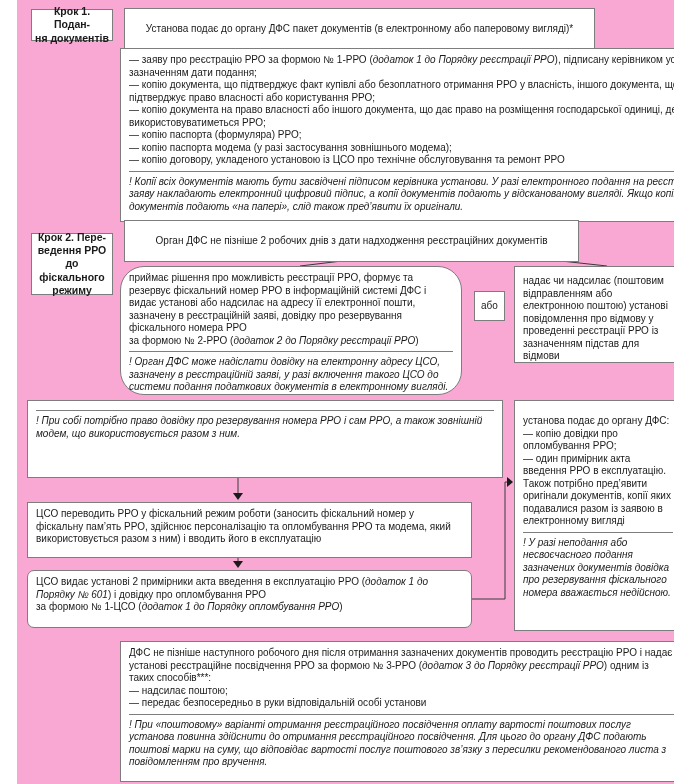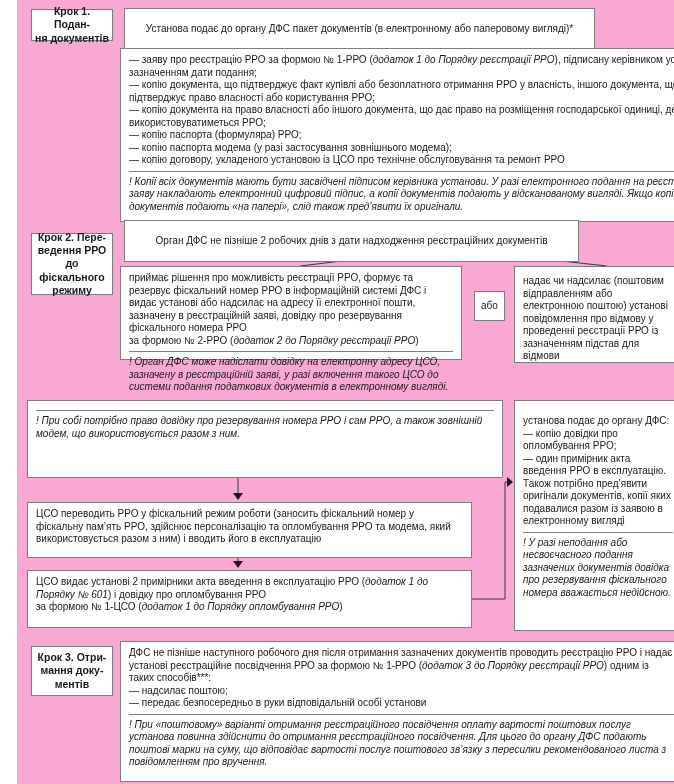--- a/index.html
+++ b/index.html
@@ -77,21 +77,21 @@
     <span class="pre">Крок 2. Пере-
 ведення РРО
 до фіскального
 режиму</span>
   </div>
 
   <div class="box header-box" style="left:107px;top:220px;width:455px;height:16px;">
     <span>Орган ДФС не пізніше 2 робочих днів з дати надходження реєстраційних документів</span>
   </div>
 
-  <div class="box" style="left:103px;top:266px;width:342px;height:94px;">
+  <div class="box" style="left:103px;top:266px;width:342px;height:129px;border-radius:24px;">
     <div class="rich"><span>приймає рішення про можливість реєстрації РРО, формує та резервує фіскальний номер РРО в інформаційній системі ДФС і видає установі або надсилає на адресу її електронної пошти, зазначену в реєстраційній заяві, довідку про резервування фіскального номера РРО
 за формою № 2-РРО (</span><span style="font-style: italic;">додаток 2 до Порядку реєстрації РРО</span><span>)</span></div>
     <div class="divider"></div>
     <div class="rich"><span style="font-style: italic;">! Орган ДФС може надіслати довідку на електронну адресу ЦСО, зазначену в реєстраційній заяві, у разі включення такого ЦСО до системи подання податкових документів в електронному вигляді.</span></div>
   </div>
 
   <div class="box or-box" style="left:457px;top:291px;width:31px;height:30px;">
     <span>або</span>
   </div>
 
@@ -101,41 +101,36 @@
 
   <div class="box" style="left:10px;top:400px;width:476px;height:78px;">
     <div class="divider"></div>
     <div class="rich"><span style="font-style: italic;">! При собі потрібно право довідку про резервування номера РРО і сам РРО, а також зовнішній модем, що використовується разом з ним.</span></div>
   </div>
 
   <div class="box" style="left:10px;top:502px;width:445px;height:56px;">
     <div class="rich"><span>ЦСО переводить РРО у фіскальний режим роботи (заносить фіскальний номер у фіскальну пам’ять РРО, здійснює персоналізацію та опломбування РРО та модема, який використовується разом з ним) і вводить його в експлуатацію</span></div>
   </div>
 
-  <div class="box" style="left:10px;top:570px;width:445px;height:58px;">
+  <div class="box" style="left:10px;top:570px;width:445px;height:58px;border-radius:7px;">
     <div class="rich"><span>ЦСО видає установі 2 примірники акта введення в експлуатацію РРО (</span><span style="font-style: italic;">додаток 1 до Порядку № 601</span><span>) і довідку про опломбування РРО
 за формою № 1-ЦСО (</span><span style="font-style: italic;">додаток 1 до Порядку опломбування РРО</span><span>)</span></div>
   </div>
 
   <div class="box" style="left:497px;top:400px;width:168px;height:231px;padding-top:14px;">
     <div class="rich"><span>установа подає до органу ДФС:
 — копію довідки про опломбування РРО;
 — один примірник акта введення РРО в експлуатацію.
 Також потрібно пред’явити оригінали документів, копії яких подавалися разом із заявою в електронному вигляді</span></div>
     <div class="divider"></div>
     <div class="rich"><span style="font-style: italic;">! У разі неподання або несвоєчасного подання зазначених документів довідка про резервування фіскального номера вважається недійсною.</span></div>
   </div>
 
-  <div class="box label-box" style="left:14px;top:646px;width:82px;height:50px;">
-    <span class="pre">Крок 3. Отри-
-мання доку-
-ментів</span>
-  </div>
 
   <div class="box" style="left:103px;top:641px;width:563px;height:141px;">
-    <div class="rich"><span>ДФС не пізніше наступного робочого дня після отримання зазначених документів проводить реєстрацію РРО і надає установі реєстраційне посвідчення РРО за формою № 1-РРО (</span><span style="font-style: italic;">додаток 3 до Порядку реєстрації РРО</span><span>) одним із таких способів***:
+    <div class="rich"><span>ДФС не пізніше наступного робочого дня після отримання зазначених документів проводить реєстрацію РРО і надає установі реєстраційне посвідчення РРО за формою № 3-РРО (</span><span style="font-style: italic;">додаток 3 до Порядку реєстрації РРО</span><span>) одним із таких способів***:
 — надсилає поштою;
 — передає безпосередньо в руки відповідальній особі установи</span></div>
     <div class="divider"></div>
     <div class="rich"><span style="font-style: italic;">! При «поштовому» варіанті отримання реєстраційного посвідчення оплату вартості поштових послуг установа повинна здійснити до отримання реєстраційного посвідчення. Для цього до органу ДФС подають поштові марки на суму, що відповідає вартості послуг поштового зв’язку з пересилки рекомендованого листа з повідомленням про вручення.</span></div>
   </div>
 
 </div>
 
 </body></html>

